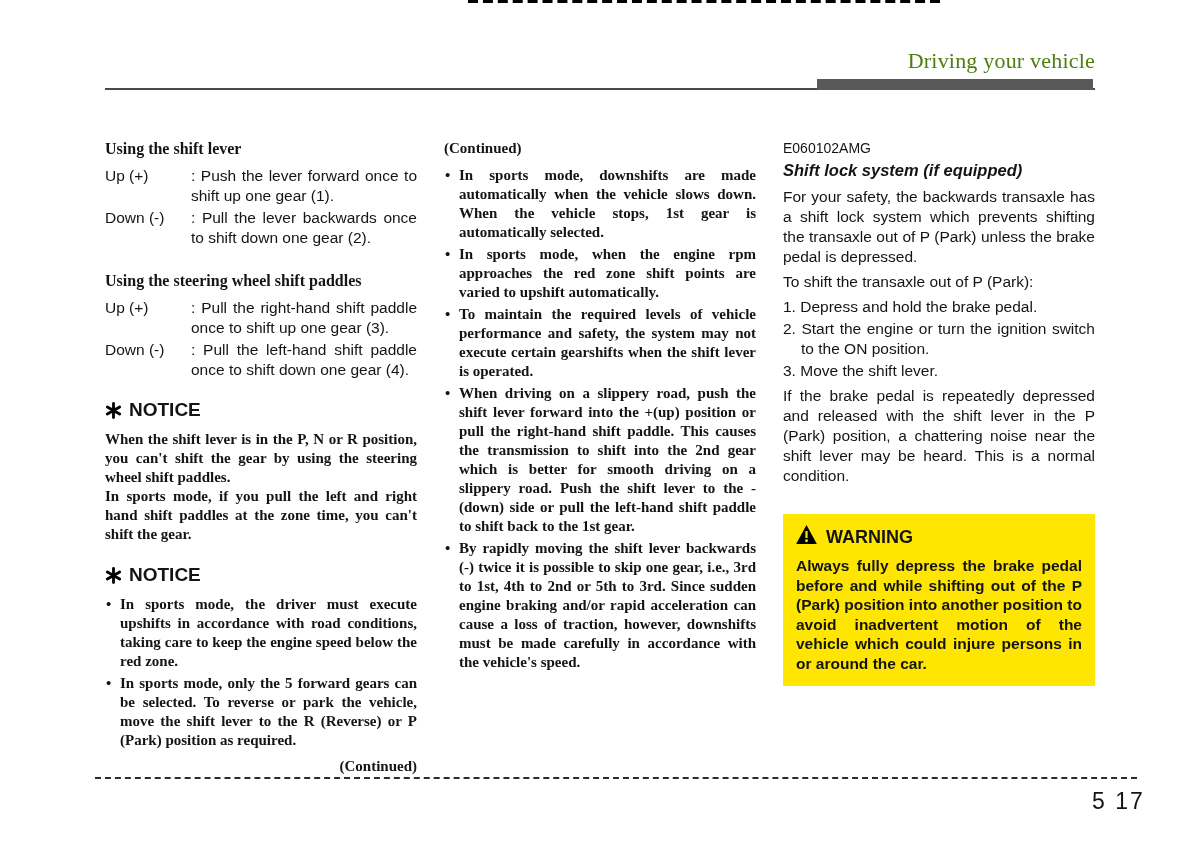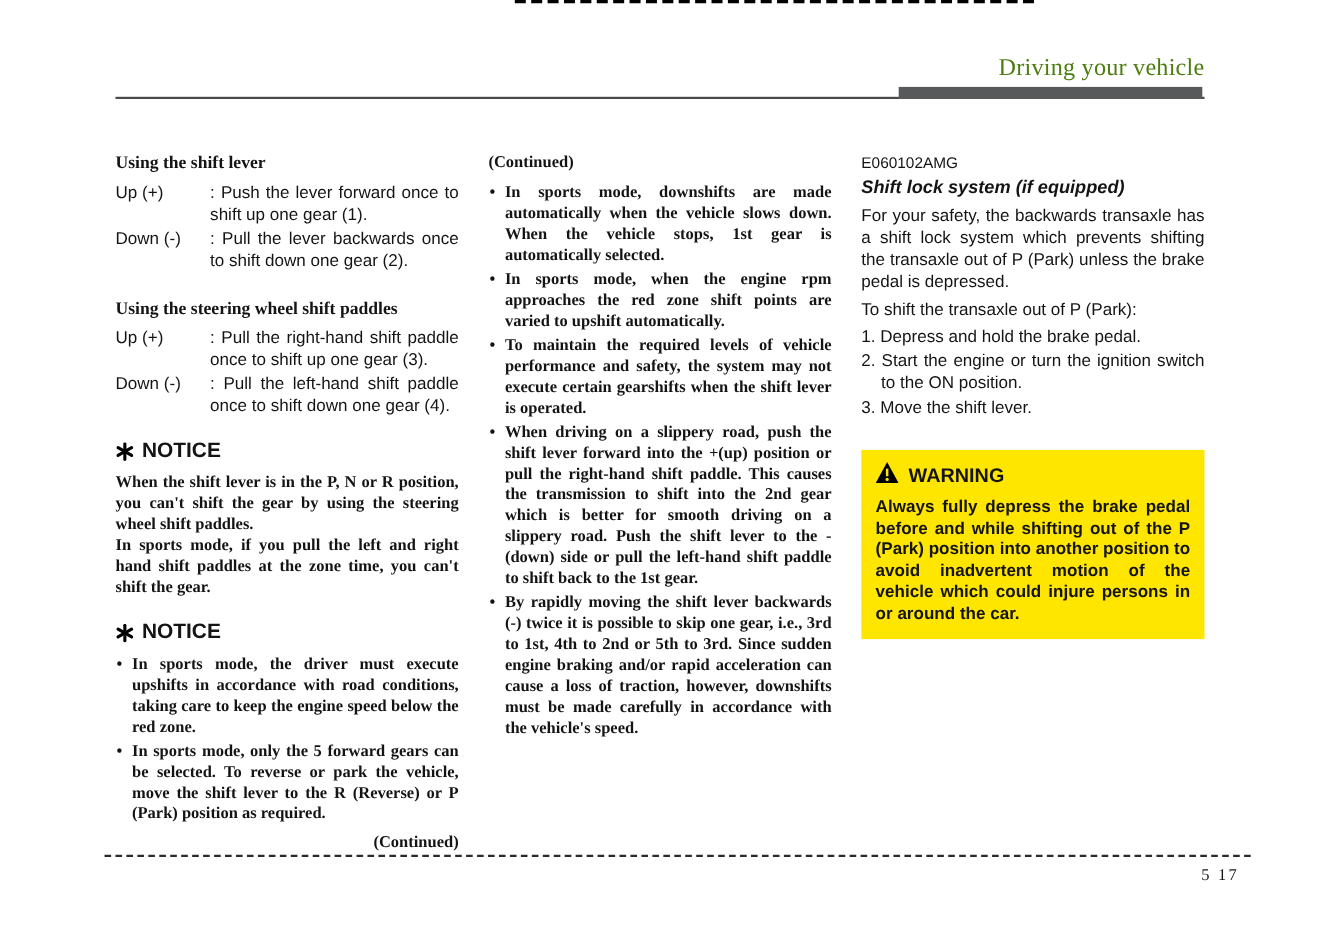--- a/index.html
+++ b/index.html
@@ -46,21 +46,21 @@
   .sans-body { font-size: 15.5px; line-height: 20px; text-align: justify; }
   .sans-body p { margin: 0 0 5px 0; }
   .step { padding-left: 18px; text-indent: -18px; line-height: 20px; text-align: justify; margin-bottom: 2px; font-size: 15.5px; }
   .steps { margin-bottom: 5px; }
 
   .warning-box { margin-top: 28px; background: var(--warning_bg, #ffe600); padding: 11px 13px 13px 13px; }
   .warning-head { display: flex; align-items: center; gap: 9px; font-weight: bold; font-size: 18px; margin-bottom: 7px; }
   .warning-body { font-weight: bold; font-size: 15.5px; line-height: 19.5px; text-align: justify; }
 
   .bottom-rule { position: absolute; top: 777px; left: 95px; width: 1042px; border-top: 2px dashed #2a2a2a; }
-  .page-number { position: absolute; top: 788px; left: 1092px; font-family: Liberation Serif, serif; font-size: 15px; letter-spacing: 2px; }
+  .page-number { position: absolute; top: 788px; left: 1092px; font-family: Liberation Sans, sans-serif; font-size: 23px; letter-spacing: 2px; }
 </style>
 </head>
 <body>
 
 <div class="page">
 
   <div class="crop-top"></div>
 
   <div class="header">
     <div class="header-title">Driving your vehicle</div>
@@ -152,20 +152,23 @@
         <p>For your safety, the backwards transaxle has a shift lock system which prevents shifting the transaxle out of P (Park) unless the brake pedal is depressed.</p>
         <p>To shift the transaxle out of P (Park):</p>
       </div>
 
       <div class="steps">
         <div class="step">1. Depress and hold the brake pedal.</div>
         <div class="step">2. Start the engine or turn the ignition switch to the ON position.</div>
         <div class="step">3. Move the shift lever.</div>
       </div>
 
+      <div class="sans-body">
+        <p>If the brake pedal is repeatedly depressed and released with the shift lever in the P (Park) position, a chattering noise near the shift lever may be heard. This is a normal condition.</p>
+      </div>
 
       <div class="warning-box">
         <div class="warning-head">
           <span>
             <svg viewBox="0 0 24 22" width="21" height="19" aria-hidden="true">
               <path d="M12 0 L24 22 L0 22 Z" fill="#000"></path>
               <rect x="10.7" y="7" width="2.6" height="8" fill="#ffe600"></rect>
               <circle cx="12" cy="18.3" r="1.7" fill="#ffe600"></circle>
             </svg>
           </span>

